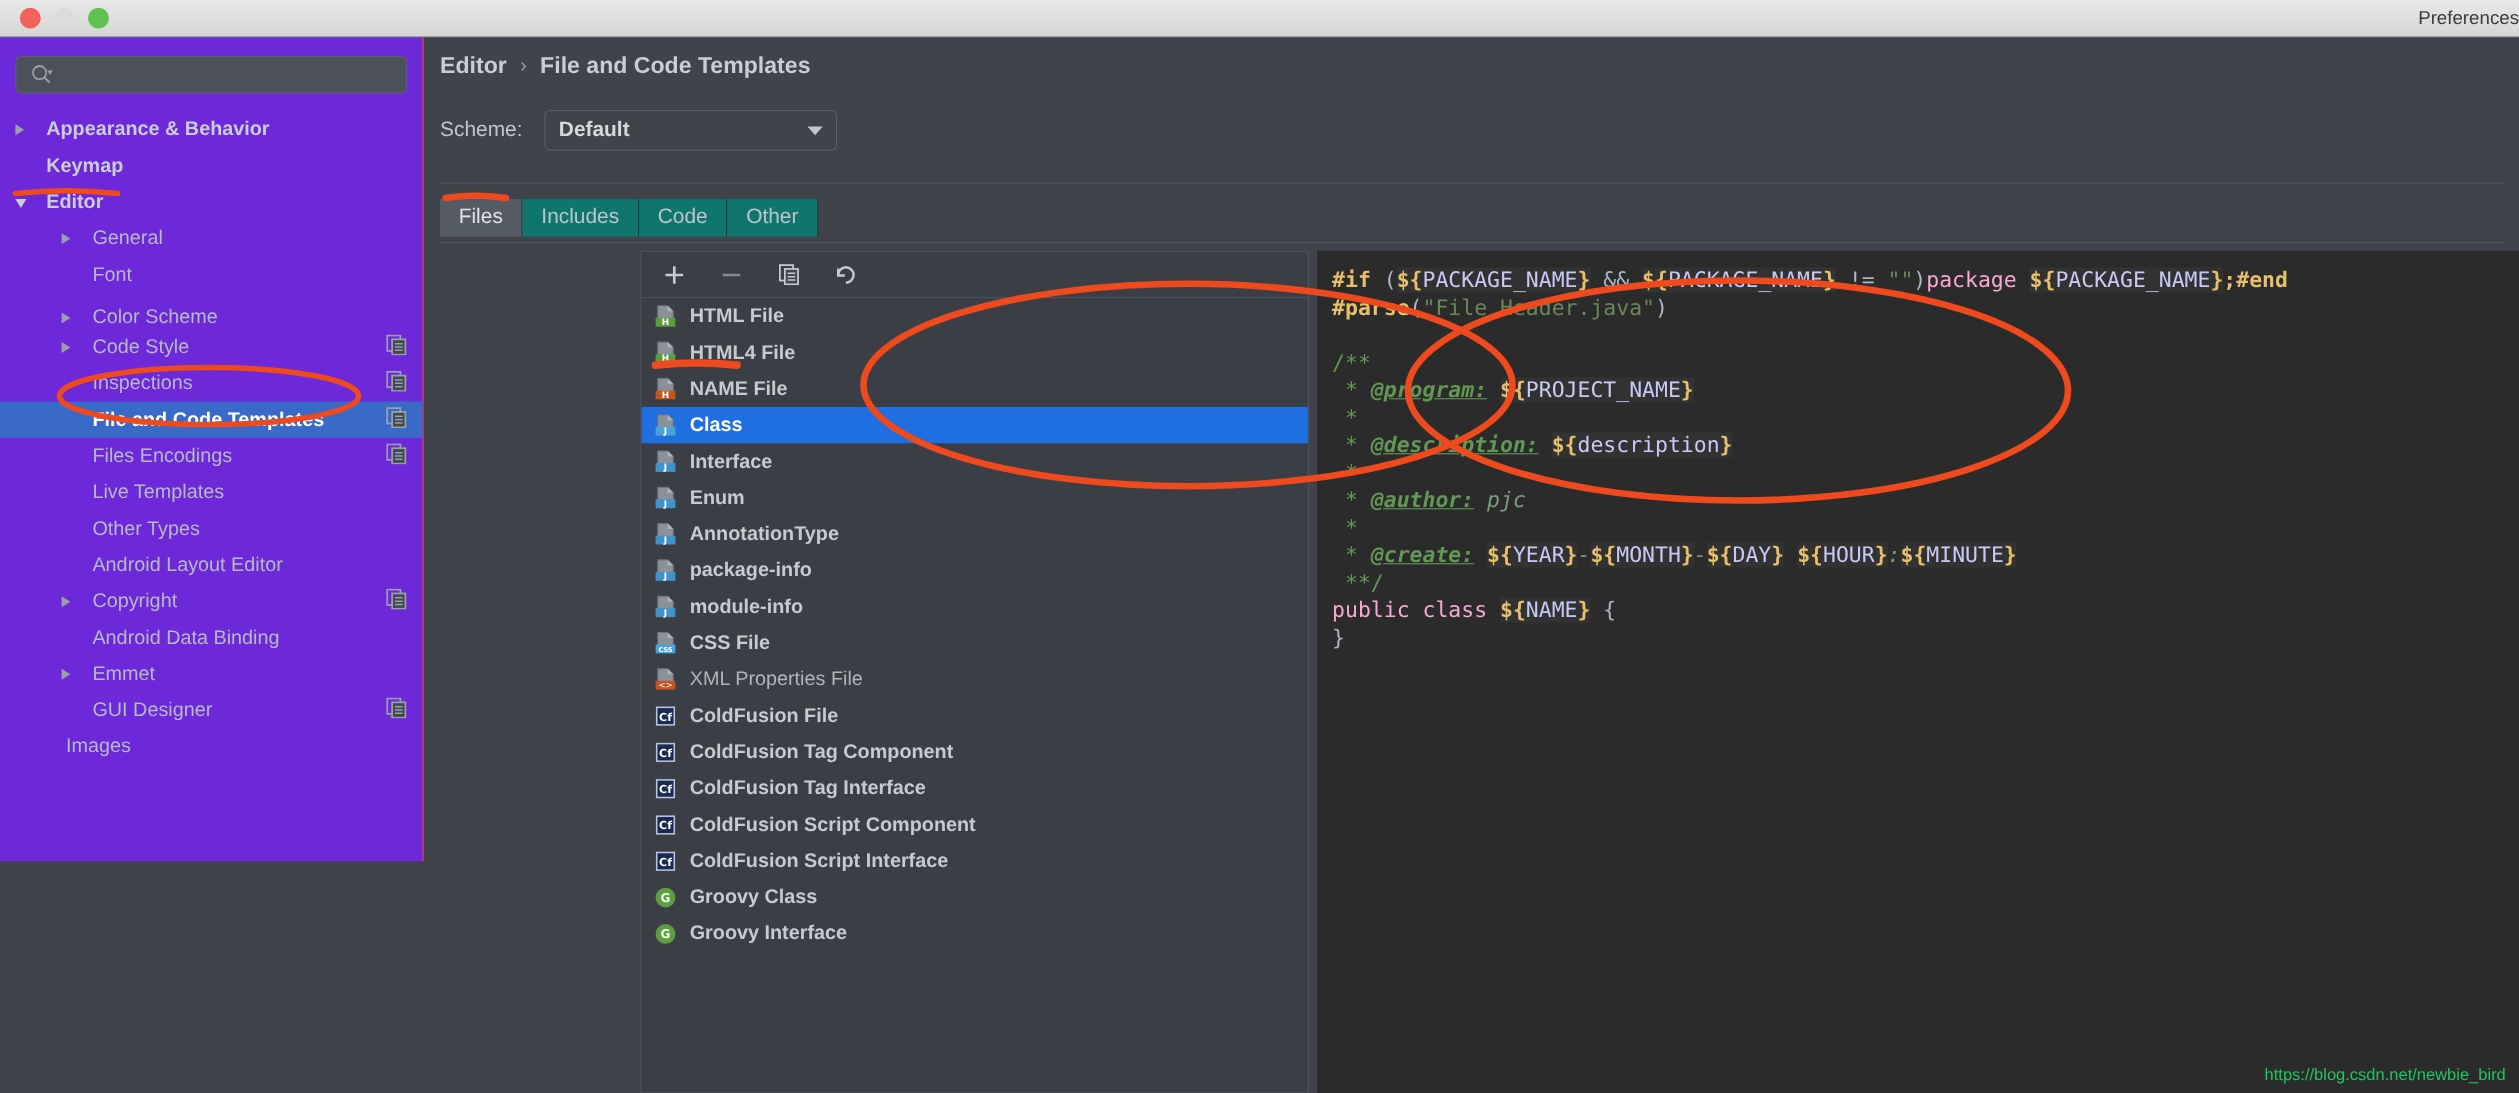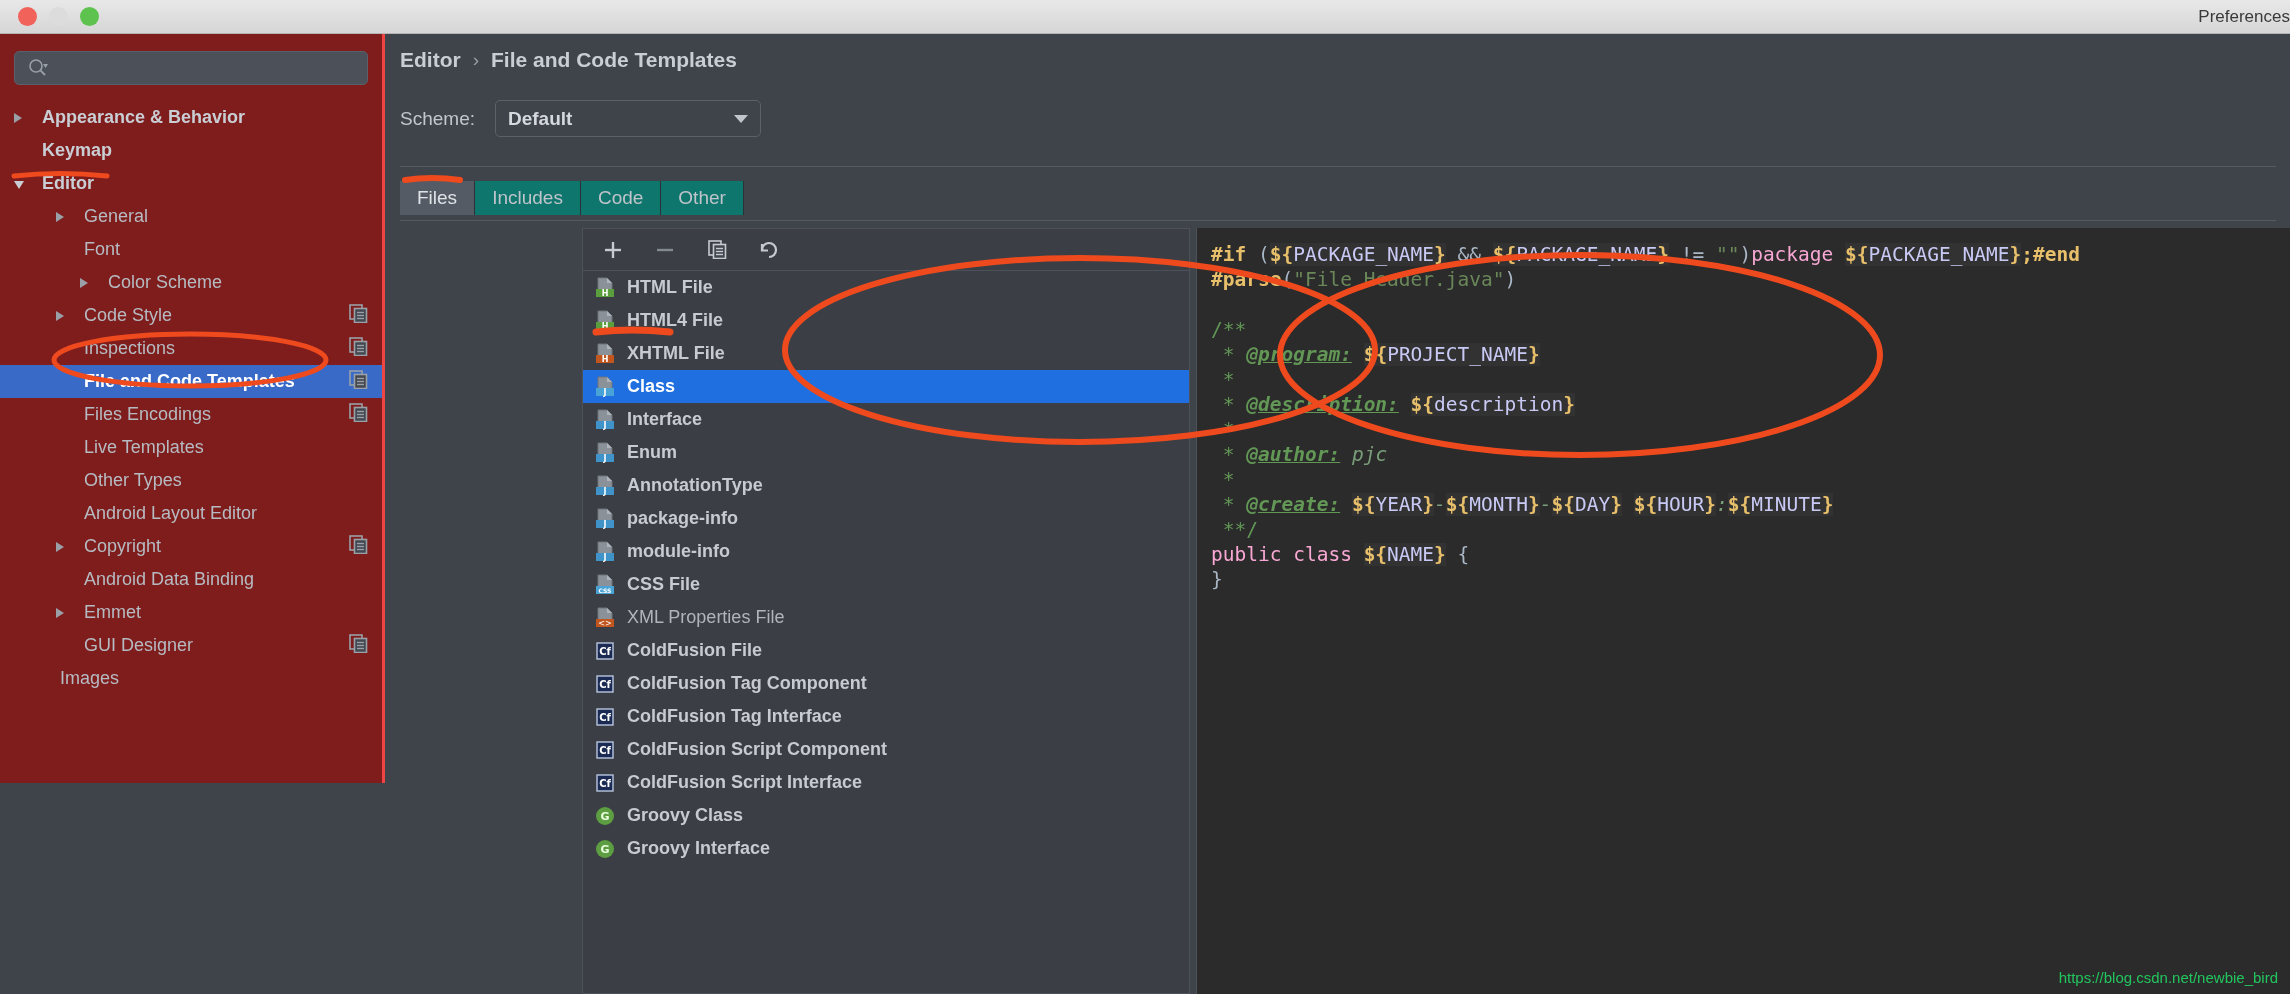--- a/index.html
+++ b/index.html
@@ -32,22 +32,22 @@
   .title-text {
     position: absolute; left: 0; right: 0; text-align: right;
     font-size: 17px; color: #3a3a3a;
     font-family: "Liberation Sans", sans-serif;
   }
 
   
   .sidebar {
     position: absolute; left: 0; top: 34px;
     width: 385px; height: 749px;
-    background: #7f1d1d;
-    border-right: 3px solid #ef4444;
+    background: #6d28d9;
+    border-right: 1px solid #ef4444;
   }
   .search-box {
     position: relative;
     margin: 17px 14px 0 14px;
     height: 34px;
     background: #4b5059;
     border: 1px solid #5a6069;
     border-radius: 5px;
     display: flex; align-items: center;
   }
@@ -234,21 +234,21 @@
           <span style="margin-left: 8px;">Editor</span>
         </div>
         <div class="tree-item" style="padding-left: 56px;">
           <span class="tw"><i class="arrow-right"></i></span>
           <span style="margin-left: 8px;">General</span>
         </div>
         <div class="tree-item" style="padding-left: 56px;">
           <span class="tw"></span>
           <span style="margin-left: 8px;">Font</span>
         </div>
-        <div class="tree-item" style="padding-left: 80px;">
+        <div class="tree-item" style="padding-left: 56px; align-items: flex-end;">
           <span class="tw"><i class="arrow-right"></i></span>
           <span style="margin-left: 8px;">Color Scheme</span>
         </div>
         <div class="tree-item" style="padding-left: 56px;">
           <span class="tw"><i class="arrow-right"></i></span>
           <span style="margin-left: 8px;">Code Style</span>
           <span class="copy-badge"><svg width="19" height="19" viewBox="0 0 19 19">
               <rect x="1" y="1" width="12" height="14" fill="none" stroke="#9aa0a8" stroke-width="1.6"></rect>
               <rect x="5.5" y="4.5" width="12" height="14" fill="#424750" stroke="#9aa0a8" stroke-width="1.6"></rect>
               <line x1="8" y1="8.5" x2="15" y2="8.5" stroke="#9aa0a8" stroke-width="1.4"></line>
@@ -420,21 +420,21 @@
               </svg></span>
             <span>HTML4 File</span>
           </div>
           <div class="file-row">
             <span class="fi"><svg width="22" height="22" viewBox="0 0 22 22">
                 <path d="M4 1 H13 L18 6 V13 H4 Z" fill="#8b9199" stroke="#6e747c" stroke-width="1"></path>
                 <path d="M13 1 L13 6 L18 6 Z" fill="#aeb4bc"></path>
                 <rect x="2" y="12" width="18" height="8" fill="#c2561f"></rect>
                 <text x="11" y="18.6" font-size="8" fill="#ffffff" text-anchor="middle" font-family="DejaVu Sans, sans-serif">H</text>
               </svg></span>
-            <span>XHTML File</span>
+            <span>NAME File</span>
           </div>
           <div class="file-row selected">
             <span class="fi"><svg width="22" height="22" viewBox="0 0 22 22">
                 <path d="M4 1 H13 L18 6 V13 H4 Z" fill="#8b9199" stroke="#6e747c" stroke-width="1"></path>
                 <path d="M13 1 L13 6 L18 6 Z" fill="#aeb4bc"></path>
                 <rect x="2" y="12" width="18" height="8" fill="#4aa3d6"></rect>
                 <text x="11" y="18.6" font-size="8" fill="#ffffff" text-anchor="middle" font-family="DejaVu Sans, sans-serif">J</text>
               </svg></span>
             <span>Class</span>
           </div>

